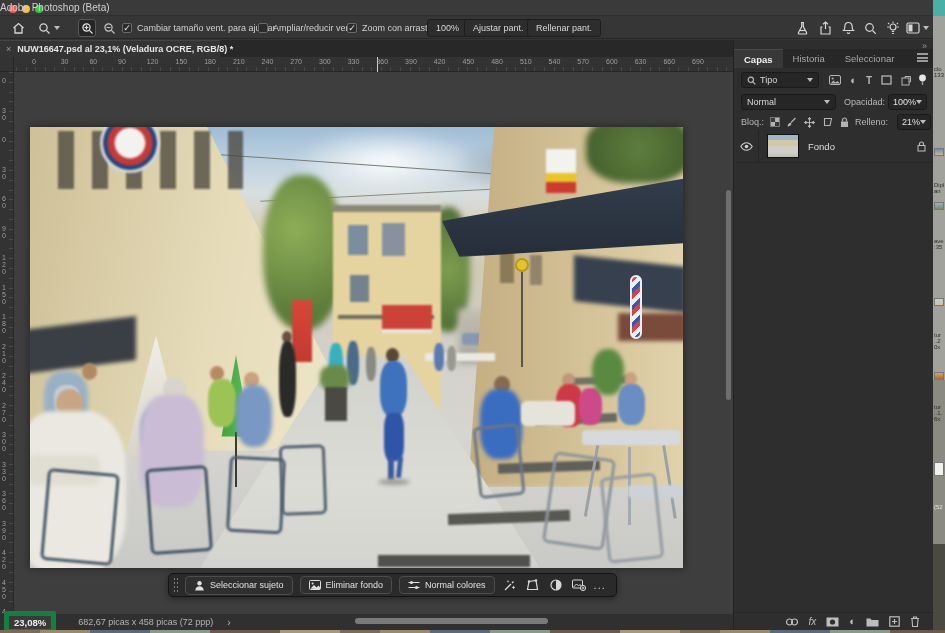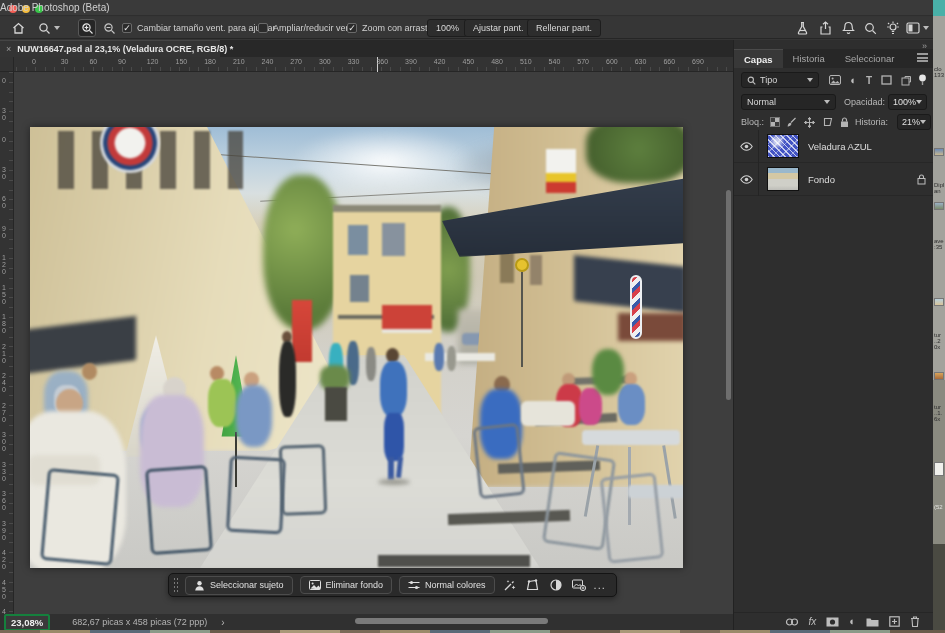--- a/index.html
+++ b/index.html
@@ -90,21 +90,21 @@
   .th-ocre { background:#c29240; background-image:repeating-linear-gradient(45deg,rgba(255,255,255,.75) 0 1px,transparent 1px 4px),repeating-linear-gradient(-45deg,rgba(255,255,255,.55) 0 1px,transparent 1px 5px),radial-gradient(circle at 70% 20%,rgba(255,255,255,.8) 0 15%,transparent 35%); }
   .th-azul { background:#4253c4; background-image:repeating-linear-gradient(45deg,rgba(255,255,255,.7) 0 1px,transparent 1px 4px),repeating-linear-gradient(-45deg,rgba(255,255,255,.4) 0 1px,transparent 1px 6px),radial-gradient(circle at 30% 30%,rgba(255,255,255,.7) 0 10%,transparent 30%); }
   .th-fondo { background:linear-gradient(180deg,#9ab8cc 0 22%,#d4c8a4 22% 50%,#cfcfc8 50% 80%,#bdbdb8 100%); }
 
   #playerbottom { position:absolute; left:0; bottom:3px; width:200px; height:18px; background:#2e2e2e; border-top:1px solid #262626; display:flex; align-items:center; justify-content:flex-end; gap:10px; padding-right:14px; }
   .fx { font-size:10px; font-style:italic; color:#bdbdbd; }
   .halfc { font-size:11px; color:#bdbdbd; line-height:11px; }
 
   
   #statusbar { position:absolute; left:0; top:614px; width:733px; height:16px; background:#303030; display:flex; align-items:center; }
-  #zoomfield { margin-left:4px; background:#3a3a3a; border:2px solid #15803d; border-radius:2px; padding:1px 5px; font-size:9.5px; font-weight:bold; color:#efefef; }
+  #zoomfield { margin-left:4px; background:#3a3a3a; border:5px solid #15803d; border-radius:2px; padding:1px 5px; font-size:9.5px; font-weight:bold; color:#efefef; }
   #docinfo { margin-left:22px; font-size:9px; color:#b4b4b4; }
   #statchev { margin-left:14px; color:#b4b4b4; font-size:10px; }
   #hscroll { position:absolute; left:355px; top:4px; width:193px; height:6px; background:#7a7a7a; border-radius:3px; }
 
   
   #desktop-right { position:absolute; left:933px; top:0; width:12px; height:633px; background:linear-gradient(180deg,#49b0a8 0 16px,#a2a29c 16px 60%,#8a8a80 60% 86%,#4a4a42 86% 100%); overflow:hidden; }
   #desktop-right .frag { position:absolute; left:1px; font-size:6px; line-height:6px; color:#2e2e2e; white-space:pre; }
   #desktop-right .thumb { position:absolute; left:1px; width:10px; height:8px; border:1px solid #777; }
   #desktop-bottom { position:absolute; left:0; top:630px; width:945px; height:3px;
      background:repeating-linear-gradient(90deg,#7a6a58 0 40px,#9a8a6a 40px 90px,#5a6a78 90px 150px,#8a9a88 150px 210px,#6a5a4a 210px 280px,#a89878 280px 340px); }
@@ -520,38 +520,28 @@
               <path d="M2.5 1.5h7l-1.5 7h-5.5z" fill="none" stroke="#b4b4b4" stroke-width="1.1"></path>
             </svg>
           </span>
         <span>
             <svg class="ic" width="9" height="11" viewBox="0 0 9 11">
               <rect x="1" y="4.5" width="7" height="5.5" fill="#b4b4b4"></rect>
               <path d="M2.5 4.5V3a2 2 0 0 1 4 0v1.5" fill="none" stroke="#b4b4b4" stroke-width="1.2"></path>
             </svg>
           </span>
       </div>
-      <span class="plab" style="margin-left:auto;">Historia:</span>
+      <span class="plab" style="margin-left:auto;">Relleno:</span>
       <div class="valbox" style="width:40px;margin-left:3px;">
         <span>21%</span>
         <span class="tri-down"></span>
       </div>
     </div>
 
     <div id="layerlist">
-      <div class="lrow">
-        <div class="eyecell">
-          <svg class="ic" width="13" height="9" viewBox="0 0 13 9">
-              <path d="M.8 4.5C2.6 1.6 4.5.7 6.5.7s3.9.9 5.7 3.8C10.4 7.4 8.5 8.3 6.5 8.3S2.6 7.4.8 4.5z" fill="none" stroke="#cfcfcf" stroke-width="1.1"></path>
-              <circle cx="6.5" cy="4.5" r="1.8" fill="#cfcfcf"></circle>
-            </svg>
-        </div>
-        <div class="lthumb th-azul"></div>
-        <div class="lname">Veladura AZUL</div>
-      </div>
       <div class="lrow">
         <div class="eyecell">
           <svg class="ic" width="13" height="9" viewBox="0 0 13 9">
               <path d="M.8 4.5C2.6 1.6 4.5.7 6.5.7s3.9.9 5.7 3.8C10.4 7.4 8.5 8.3 6.5 8.3S2.6 7.4.8 4.5z" fill="none" stroke="#cfcfcf" stroke-width="1.1"></path>
               <circle cx="6.5" cy="4.5" r="1.8" fill="#cfcfcf"></circle>
             </svg>
         </div>
         <div class="lthumb th-fondo"></div>
         <div class="lname">Fondo</div>
         <div class="llock">

